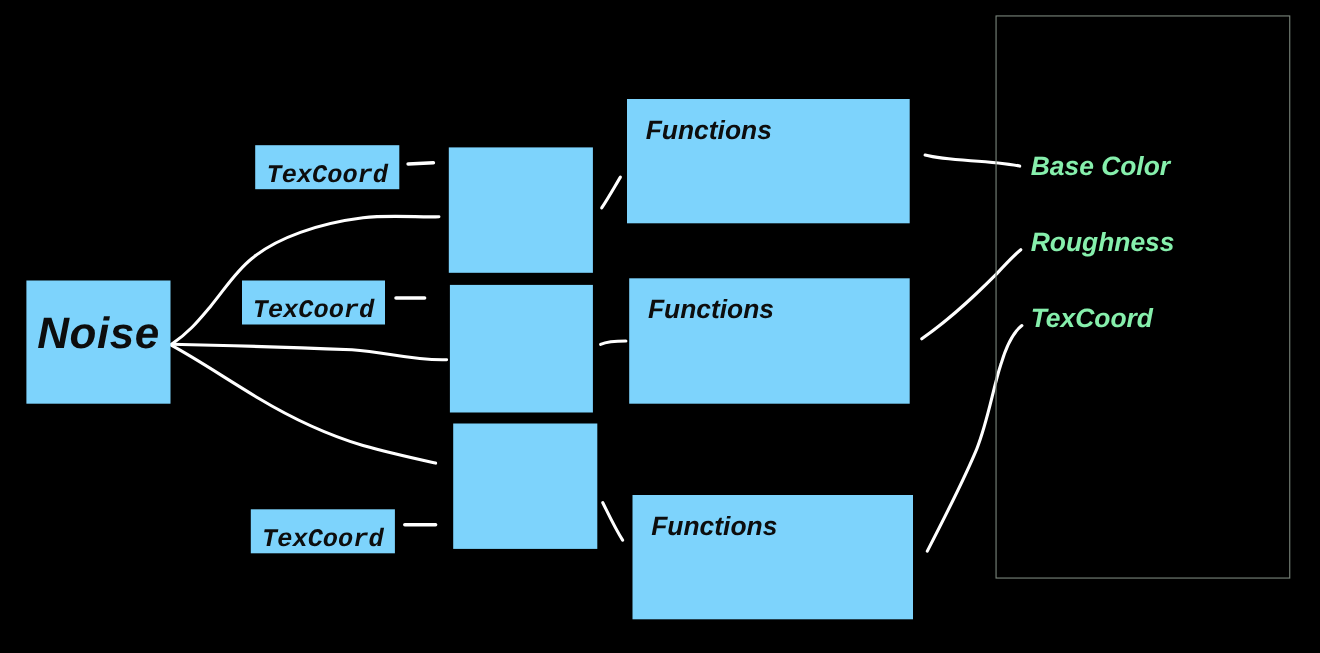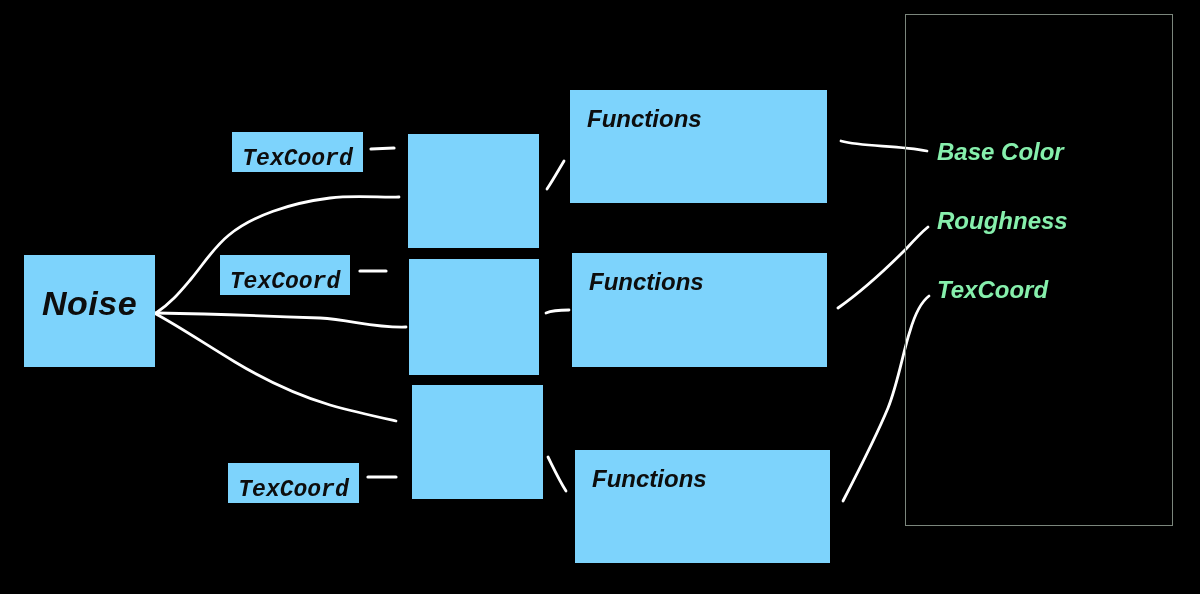--- a/index.html
+++ b/index.html
@@ -41,21 +41,21 @@
     box-sizing: border-box;
   }
   
   .noise {
     left: 24px;  top: 255px;
     width: 131px; height: 112px;
     display: flex;
     align-items: center;
     justify-content: center;
     padding-bottom: 16px;
-    font-size: 34px;
+    font-size: 40px;
     letter-spacing: 0.5px;
   }
   
   .texcoord {
     display: flex;
     align-items: flex-end;
     justify-content: center;
     font-size: 23px;
     font-family: Liberation Mono, monospace;
   }

